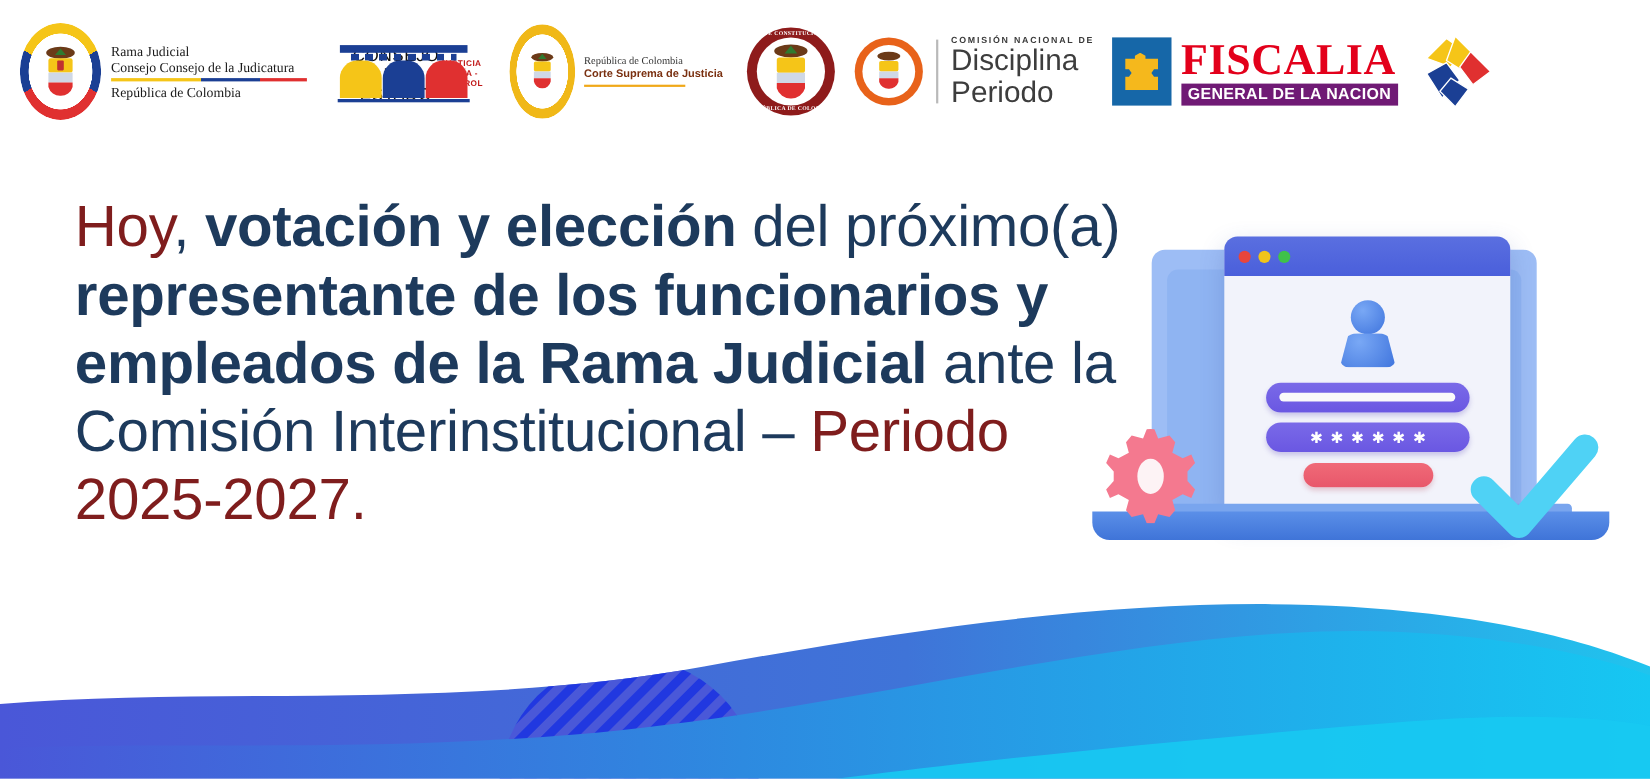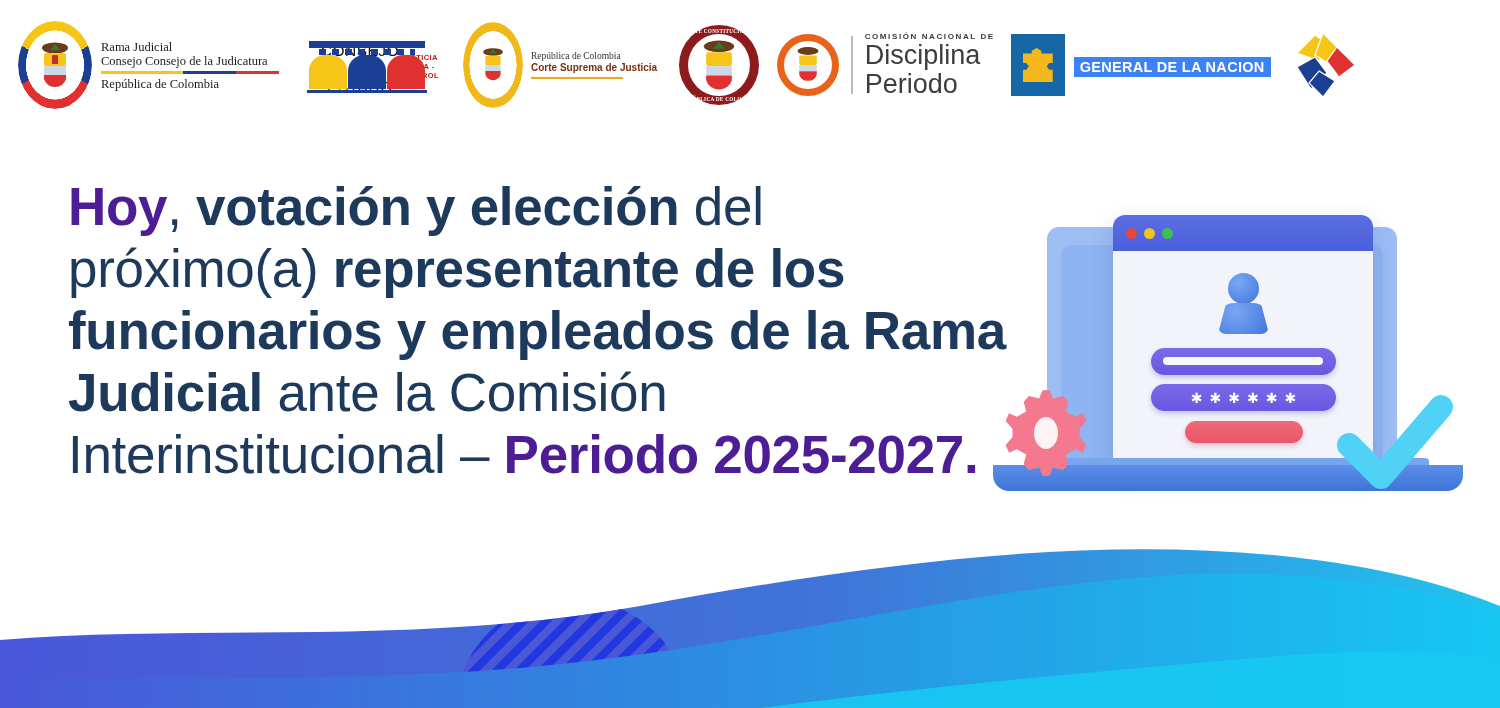--- a/index.html
+++ b/index.html
@@ -84,40 +84,40 @@
 
   
   .fi{ margin-left:16px; display:flex; align-items:center; }
   .fi .puzbox{ width:54px; height:62px; background:#1667a8; position:relative; }
   .fi .puz{ position:absolute; top:50%; left:50%; transform:translate(-50%,-50%);
      width:30px; height:34px; background:#f5b81c;
      clip-path:polygon(0% 16%,30% 16%,30% 8%,46% 0%,62% 8%,62% 16%,100% 16%,100% 44%,88% 44%,80% 54%,88% 64%,100% 64%,100% 100%,0% 100%,0% 64%,12% 64%,20% 54%,12% 44%,0% 44%);}
   .fi .fword{ margin-left:9px; }
   .fi .f1{ font-size:40px; font-weight:700; color:#e3001b; letter-spacing:.5px;
      font-family:"Liberation Serif",serif; line-height:.95; }
-  .fi .f2{ background:#3b82f6; color:#fff; font-size:14.5px; font-weight:700;
+  .fi .f2{ background:#701a75; color:#fff; font-size:14.5px; font-weight:700;
      letter-spacing:.3px; padding:2px 6px; margin-top:3px; text-align:center;
      font-family:"Liberation Sans",sans-serif; }
 
   
   .rep{ margin-left:18px; display:flex; align-items:center; }
   .rep .hands{ position:relative; width:74px; height:76px; }
   .rep-txt{ margin-left:10px; }
   .rep-txt .l{ font-family:"Liberation Serif",serif; font-size:12.5px; font-weight:700;
      color:#14356b; line-height:1.18; letter-spacing:.1px; }
   .rep-txt .rule{ width:172px; height:2.5px; background:#b98a30; margin-top:6px; }
 
   
   .headline{
     position:absolute; left:68px; top:176px; width:960px;
     font-size:53px; line-height:1.17; color:#1d3a5c;
     font-weight:400; letter-spacing:-0.3px;
   }
   .headline b{ font-weight:700; }
-  .hl-accent{ color:#4c1d95; font-weight:700; }
+  .hl-accent{ color:#7f1d1d; font-weight:400; }
 
   
   .illus{ position:absolute; left:985px; top:215px; width:500px; height:300px; }
 
   .lap-lidback{ position:absolute; left:62px; top:12px; width:350px; height:235px;
      background:#9dbdf5; border-radius:12px; }
   .lap-lidback2{ position:absolute; left:76px; top:30px; width:322px; height:222px;
      background:#8fb4f2; border-radius:10px; }
   .lap-base{ position:absolute; left:8px; top:250px; width:470px; height:26px;
      background:linear-gradient(to bottom,#5b8fe8,#3f74d8); border-radius:0 0 16px 16px; }
@@ -258,20 +258,21 @@
       <div class="t2">Disciplina</div>
       <div class="t2">Periodo</div>
     </div>
   </div>
 
   <div class="logo fi">
     <div class="puzbox">
         <div class="puz"></div>
       </div>
     <div class="fword">
+      <div class="f1">FISCALIA</div>
       <div class="f2">GENERAL DE LA NACION</div>
     </div>
   </div>
 
   <div class="logo rep">
     <div class="hands">
       <svg width="74" height="76" viewBox="0 0 74 76">
         <g stroke="#fff" stroke-width="1.2">
           <path d="M8 26 L26 8 L40 18 L30 34 Z" fill="#f5c518"></path>
           <path d="M34 6 L52 24 L42 38 L26 28 Z" fill="#f5c518"></path>

